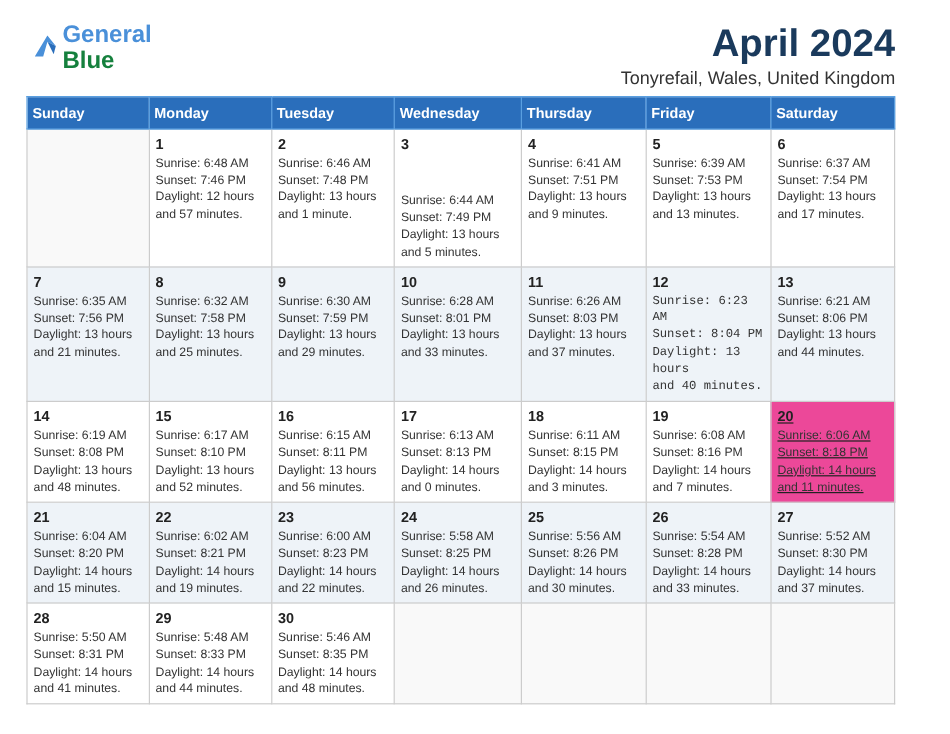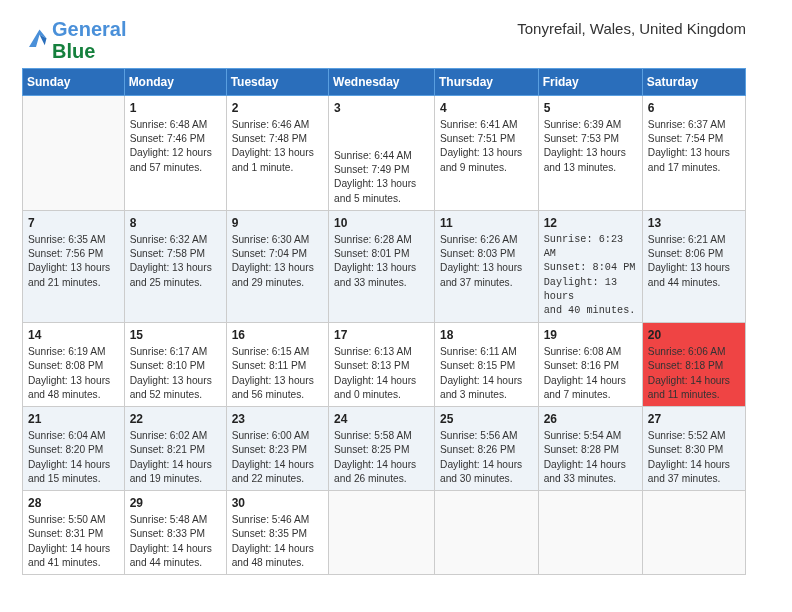--- a/index.html
+++ b/index.html
@@ -103,20 +103,21 @@
         <polygon points="20,10 28,14 26,22" fill="#2a6ebb"></polygon>
       </svg>
       <div>
         <div class="logo-text">
           <span>General</span><br>
           <span style="color:#15803d;">Blue</span>
         </div>
       </div>
     </div>
     <div class="title-area">
+      <div class="main-title">April 2024</div>
       <div class="subtitle">Tonyrefail, Wales, United Kingdom</div>
     </div>
   </div>
 
   <table class="calendar">
     <thead>
       <tr>
 
       <th>Sunday</th>
           <th>Monday</th>
@@ -185,21 +186,21 @@
           <td style="background: rgb(238, 243, 248);">
             <span class="day-num">8</span>
             <div class="day-info" style="white-space: pre-line;">Sunrise: 6:32 AM
 Sunset: 7:58 PM
 Daylight: 13 hours
 and 25 minutes.</div>
           </td>
           <td style="background: rgb(238, 243, 248);">
             <span class="day-num">9</span>
             <div class="day-info" style="white-space: pre-line;">Sunrise: 6:30 AM
-Sunset: 7:04 PM
+Sunset: 7:59 PM
 Daylight: 13 hours
 and 29 minutes.</div>
           </td>
           <td style="background: rgb(238, 243, 248);">
             <span class="day-num">10</span>
             <div class="day-info" style="white-space: pre-line;">Sunrise: 6:28 AM
 Sunset: 8:01 PM
 Daylight: 13 hours
 and 33 minutes.</div>
           </td>
@@ -261,21 +262,21 @@
 Daylight: 14 hours
 and 3 minutes.</div>
           </td>
           <td style="background: rgb(255, 255, 255);">
             <span class="day-num">19</span>
             <div class="day-info" style="white-space: pre-line;">Sunrise: 6:08 AM
 Sunset: 8:16 PM
 Daylight: 14 hours
 and 7 minutes.</div>
           </td>
-          <td style="background: #ef4444;">
+          <td style="background: #ec4899; text-decoration: underline;">
             <span class="day-num">20</span>
             <div class="day-info" style="white-space: pre-line;">Sunrise: 6:06 AM
 Sunset: 8:18 PM
 Daylight: 14 hours
 and 11 minutes.</div>
           </td>
         </tr>
         <tr>
           <td style="background: rgb(238, 243, 248);">
             <span class="day-num">21</span>

